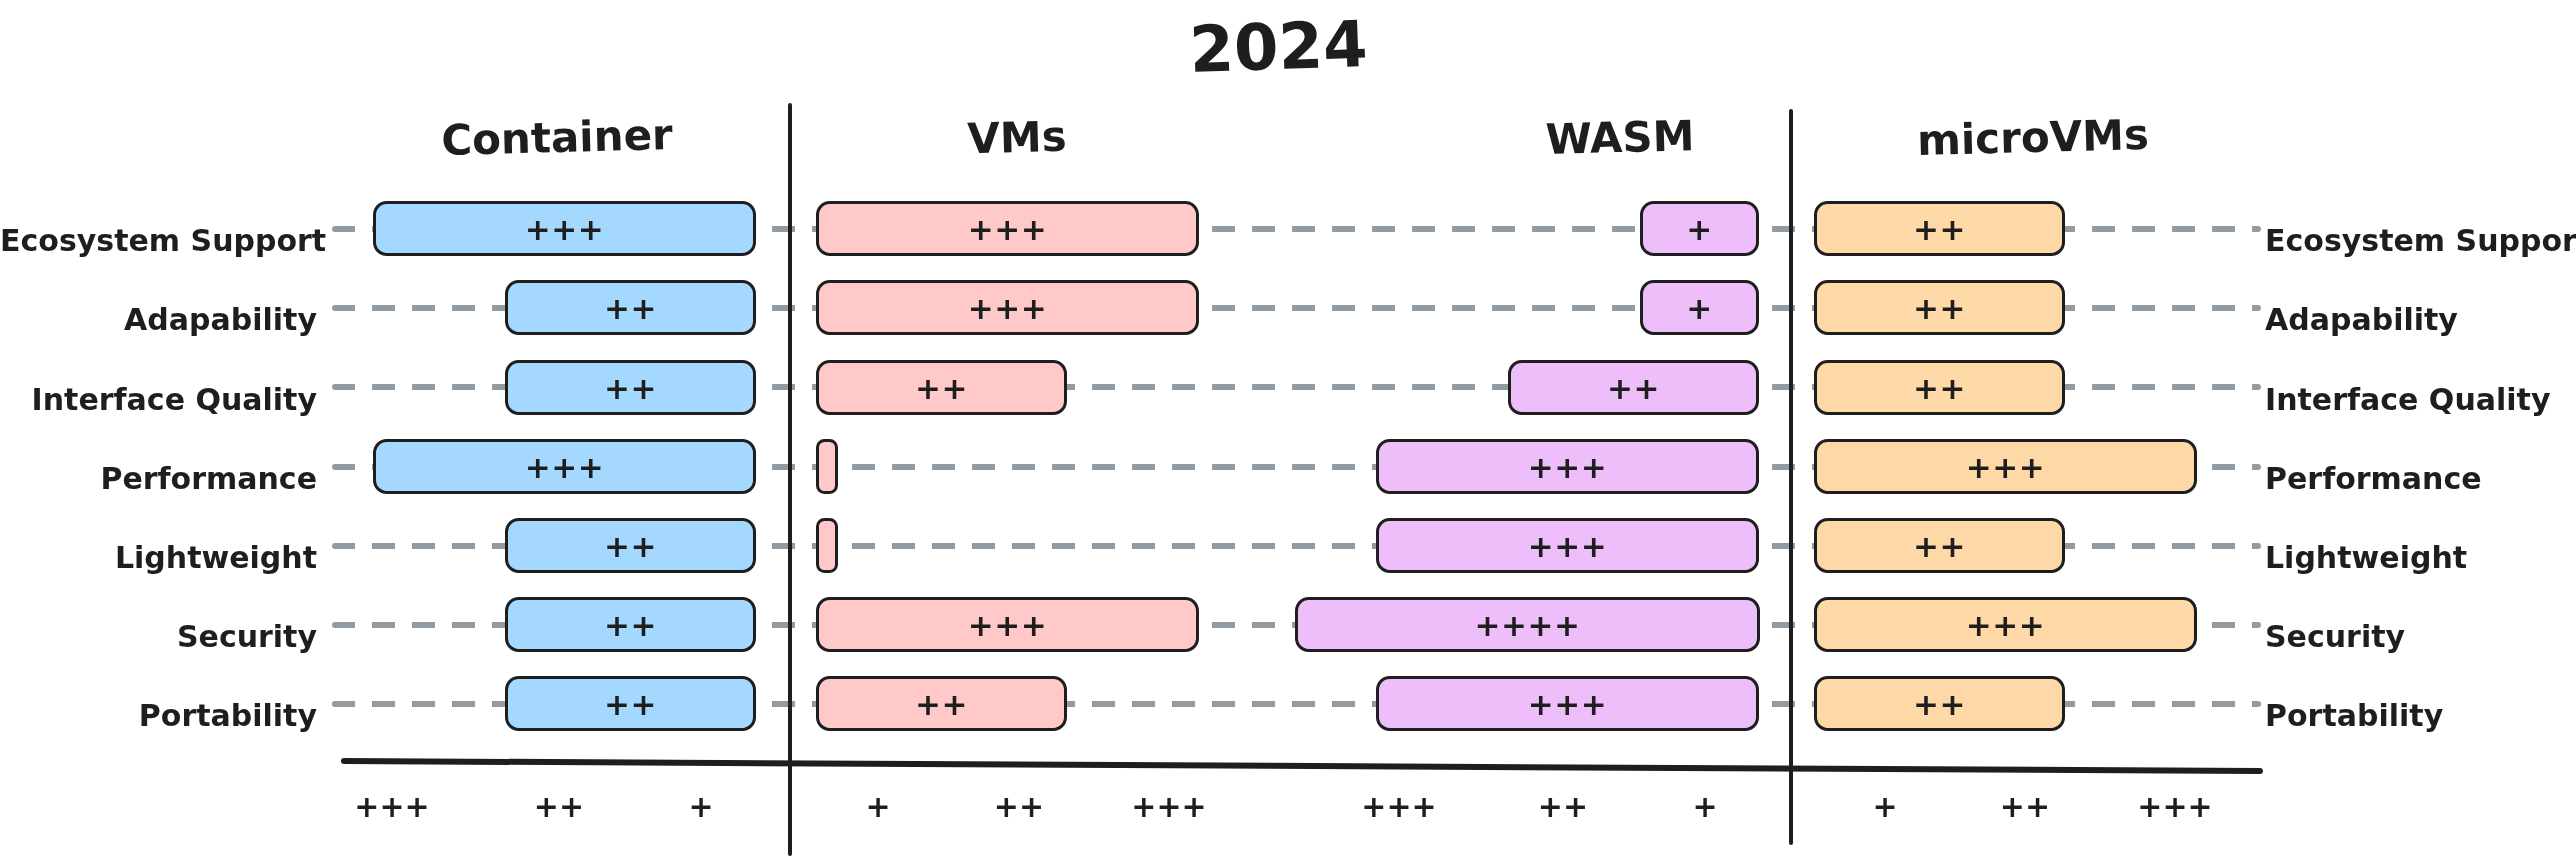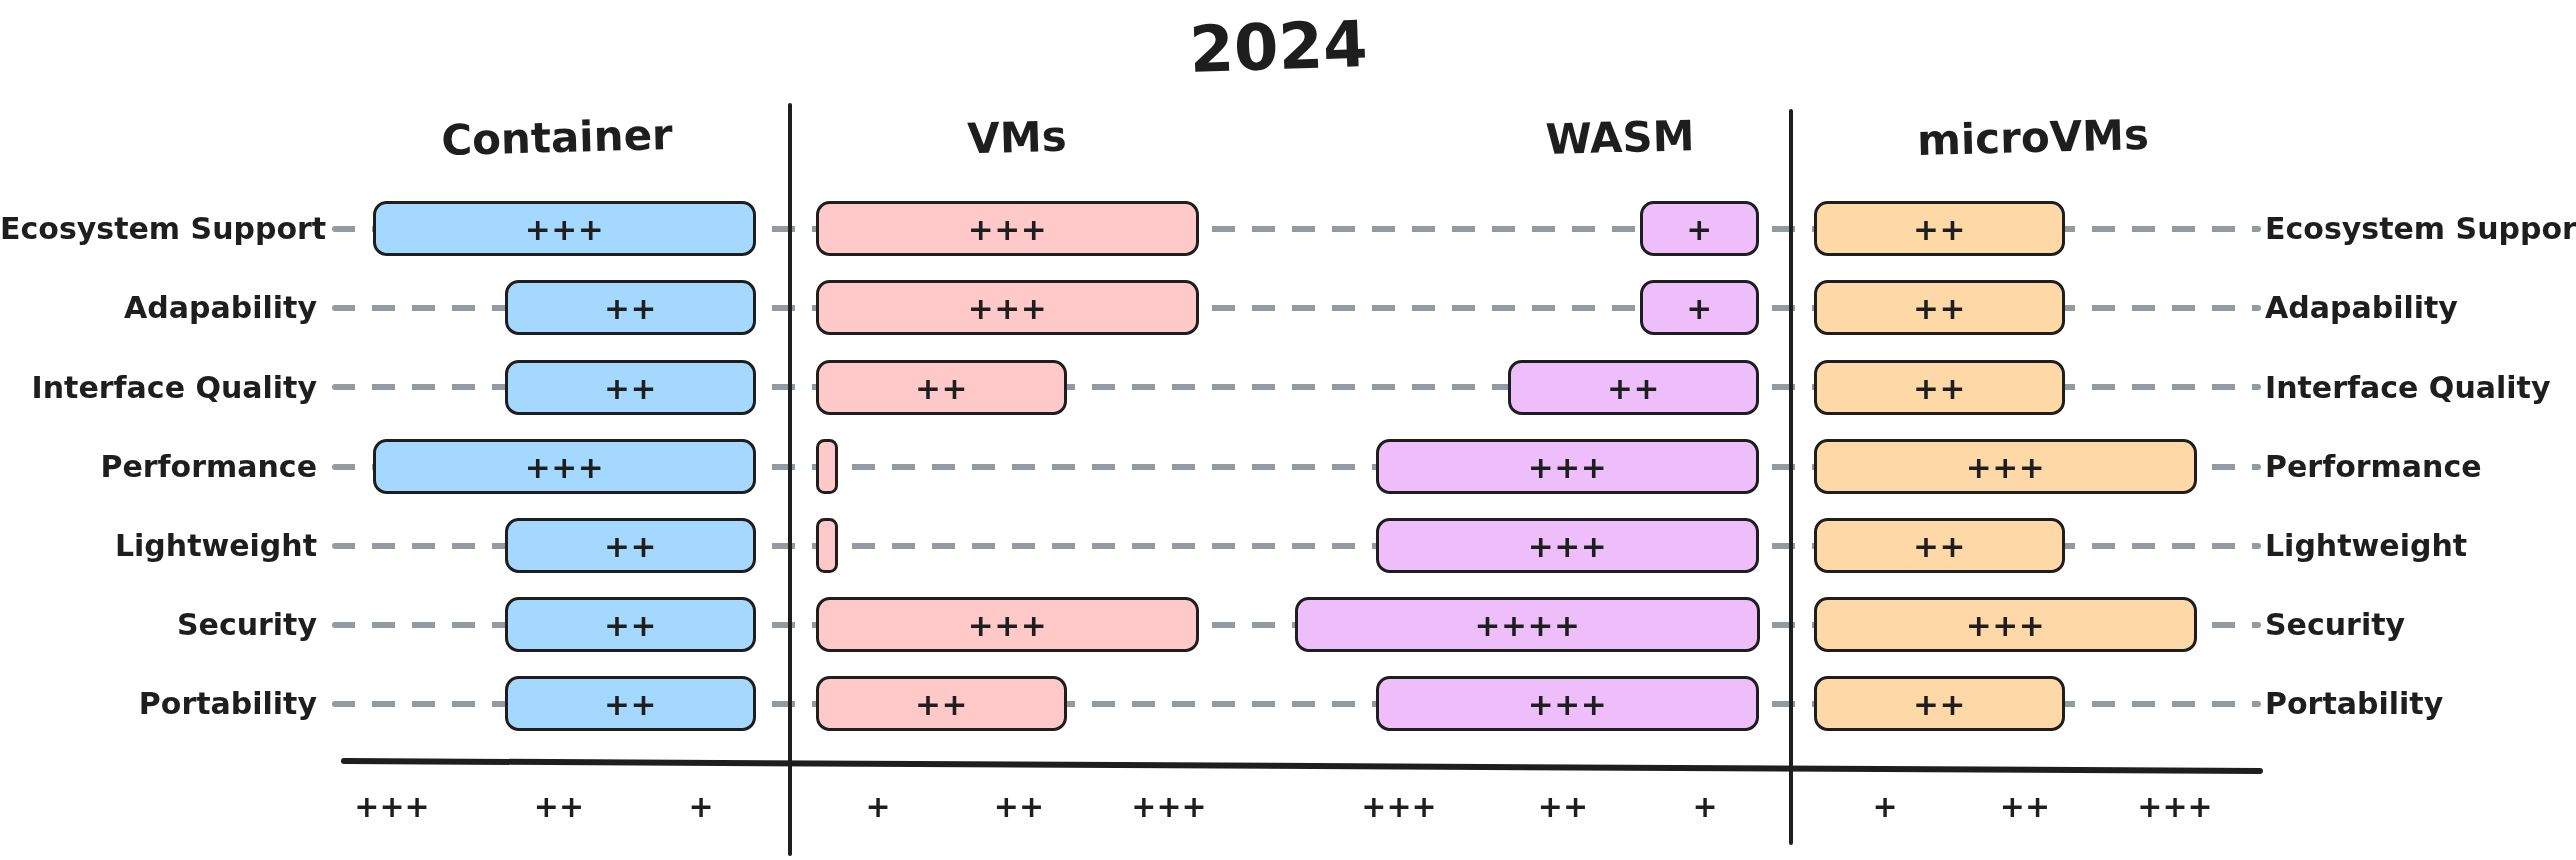--- a/index.html
+++ b/index.html
@@ -14,21 +14,21 @@
   .col-header{
     position:absolute;transform:translateX(-50%) rotate(-1.5deg);
     font-size:42px;font-weight:bold;white-space:nowrap;line-height:1;
   }
   .vdiv{position:absolute;width:4.2px;background:#1e1e1e;border-radius:2.1px;z-index:3;}
   .axis{position:absolute;height:5.8px;background:#1e1e1e;border-radius:3.2px;
     transform:rotate(0.3deg);transform-origin:left center;z-index:3;}
   .row-dash{position:absolute;height:5.8px;border-radius:3.2px;z-index:1;
     background:repeating-linear-gradient(90deg,var(--dash) 0 23px,transparent 23px 40px);}
   .row-label{position:absolute;font-size:30px;font-weight:600;line-height:1;
-    white-space:nowrap;z-index:2;}
+    white-space:nowrap;z-index:2;margin-top:12px;}
   .row-label.left{text-align:right;}
   .bar{
     position:absolute;box-sizing:border-box;border:3.7px solid #1e1e1e;border-radius:13.7px;
     display:flex;align-items:center;justify-content:center;z-index:2;
     font-size:31px;font-weight:bold;letter-spacing:0.5px;
   }
   .bar.stub{border-radius:8.4px;}
   .tick{position:absolute;transform:translateX(-50%);font-size:30px;font-weight:bold;
     line-height:1;z-index:2;}
 </style>

